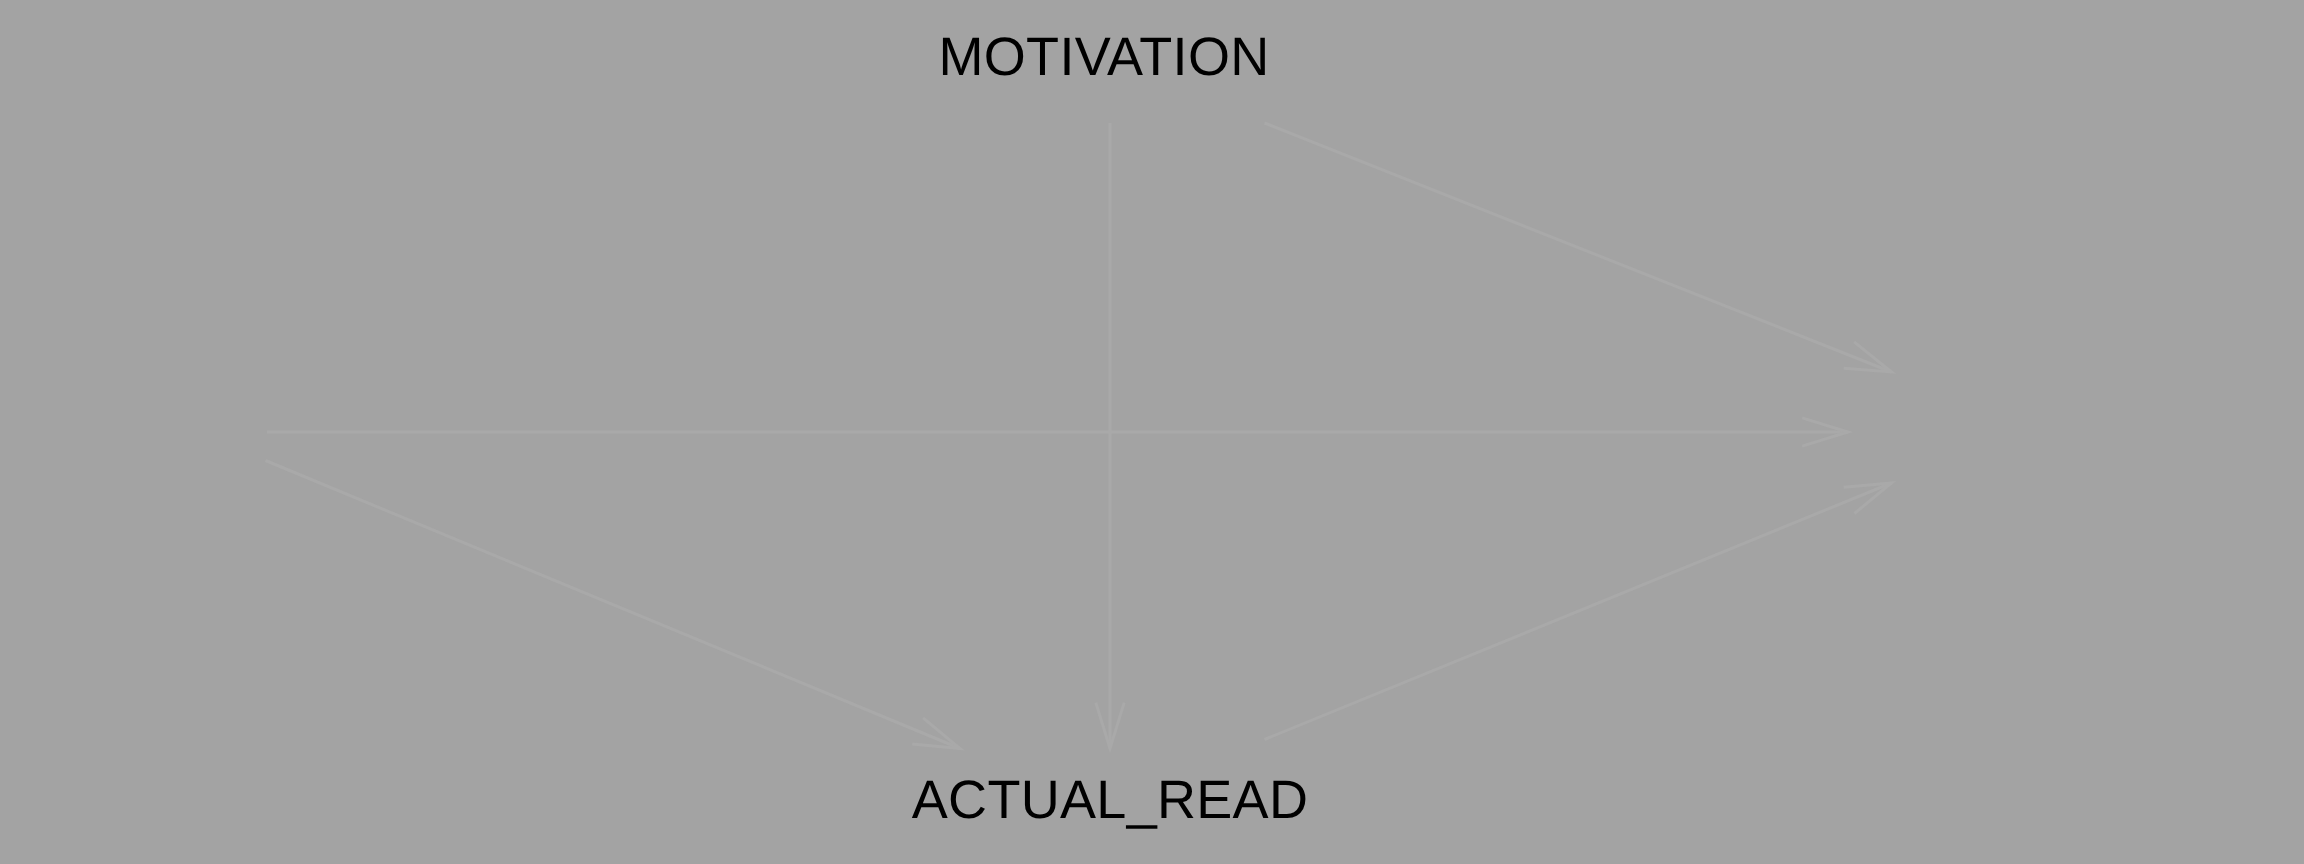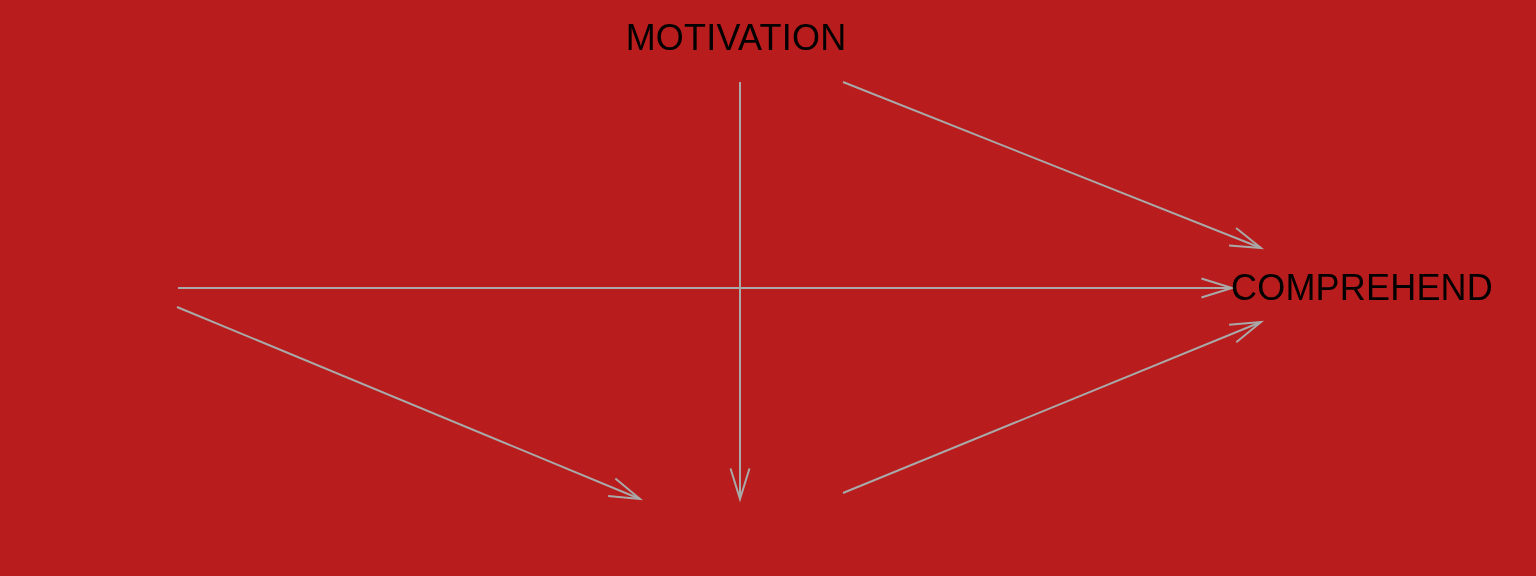--- a/index.html
+++ b/index.html
@@ -41,21 +41,21 @@
   .edge-head {
     fill: none;
     stroke-width: 2;
     stroke-linecap: butt;
     stroke-linejoin: miter;
   }
 </style>
 </head>
 <body>
 
-<div id="canvas" style="background: #b91c1c;">
+<div id="canvas" style="background: #a3a3a3;">
 
   <svg id="graph-svg" viewBox="0 0 1536 576" xmlns="http://www.w3.org/2000/svg">
 
     <g>
       <line class="edge-line" x1="178" y1="288" x2="1232" y2="288" stroke="#a9a9a9"></line>
       <polyline class="edge-head" points="1201.4292323479806,278.5433533868371 1232,288 1201.4292323479806,297.4566466131629" stroke="#a9a9a9"></polyline>
     </g>
 
     <g>
       <line class="edge-line" x1="177" y1="307" x2="640" y2="499" stroke="#a9a9a9"></line>
@@ -74,16 +74,16 @@
 
     <g>
       <line class="edge-line" x1="843" y1="493" x2="1261" y2="322" stroke="#a9a9a9"></line>
       <polyline class="edge-head" points="1229.1247220326875,324.82252626321883 1261,322 1236.2859160689175,342.32766724067005" stroke="#a9a9a9"></polyline>
     </g>
   </svg>
 
   <div class="node-label" style="left: 736px; top: 38px; color: rgb(0, 0, 0);">MOTIVATION</div>
 
 
+  <div class="node-label" style="left: 740px; top: 533px; color: rgb(0, 0, 0);">ACTUAL_READ</div>
 
-  <div class="node-label" style="left: 1362px; top: 288px; color: rgb(0, 0, 0);">COMPREHEND</div>
 
 </div>
 
 </body></html>

